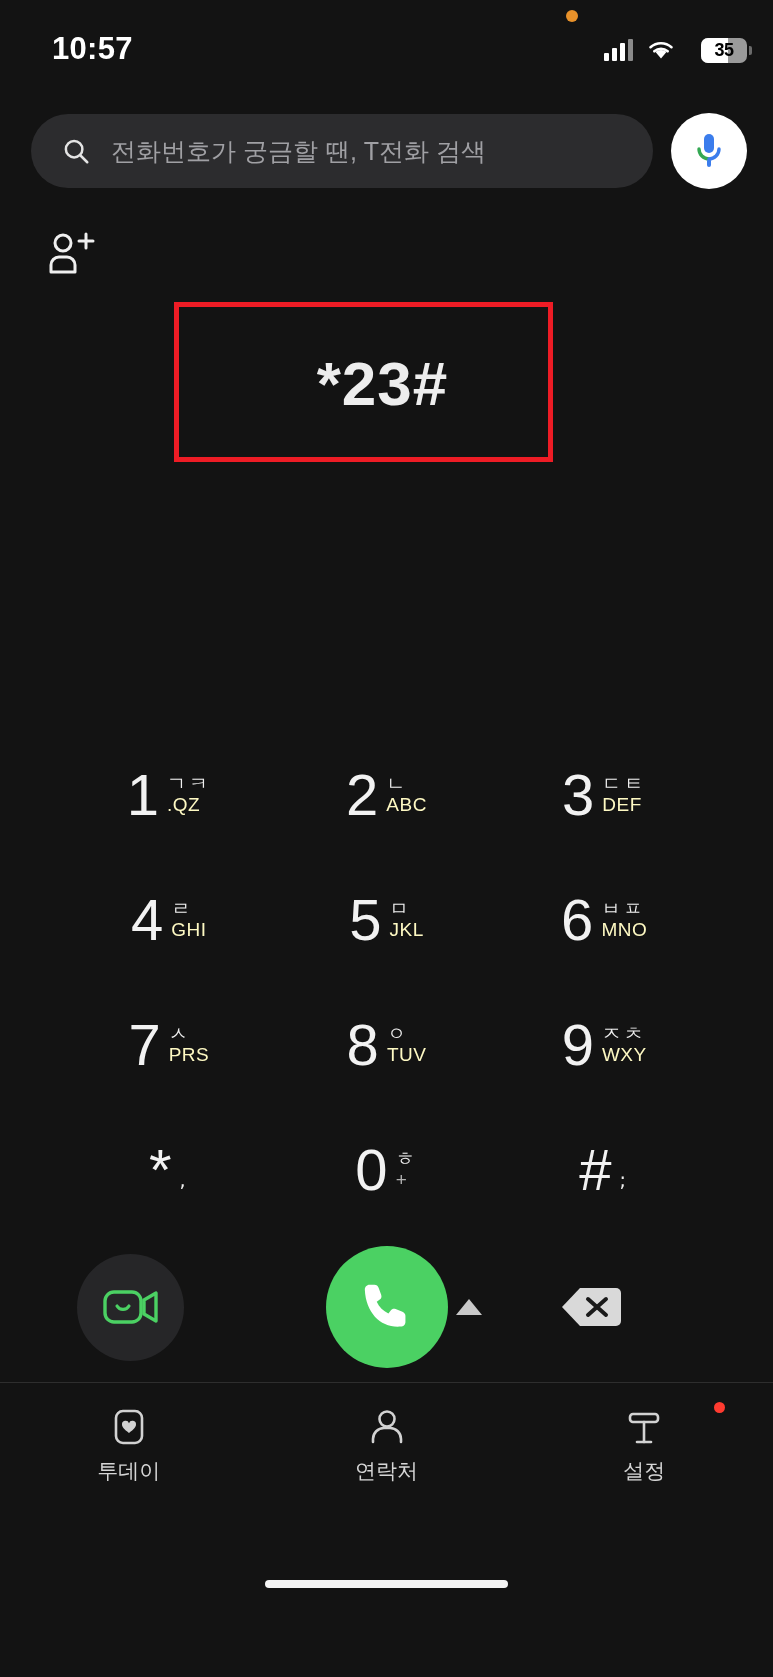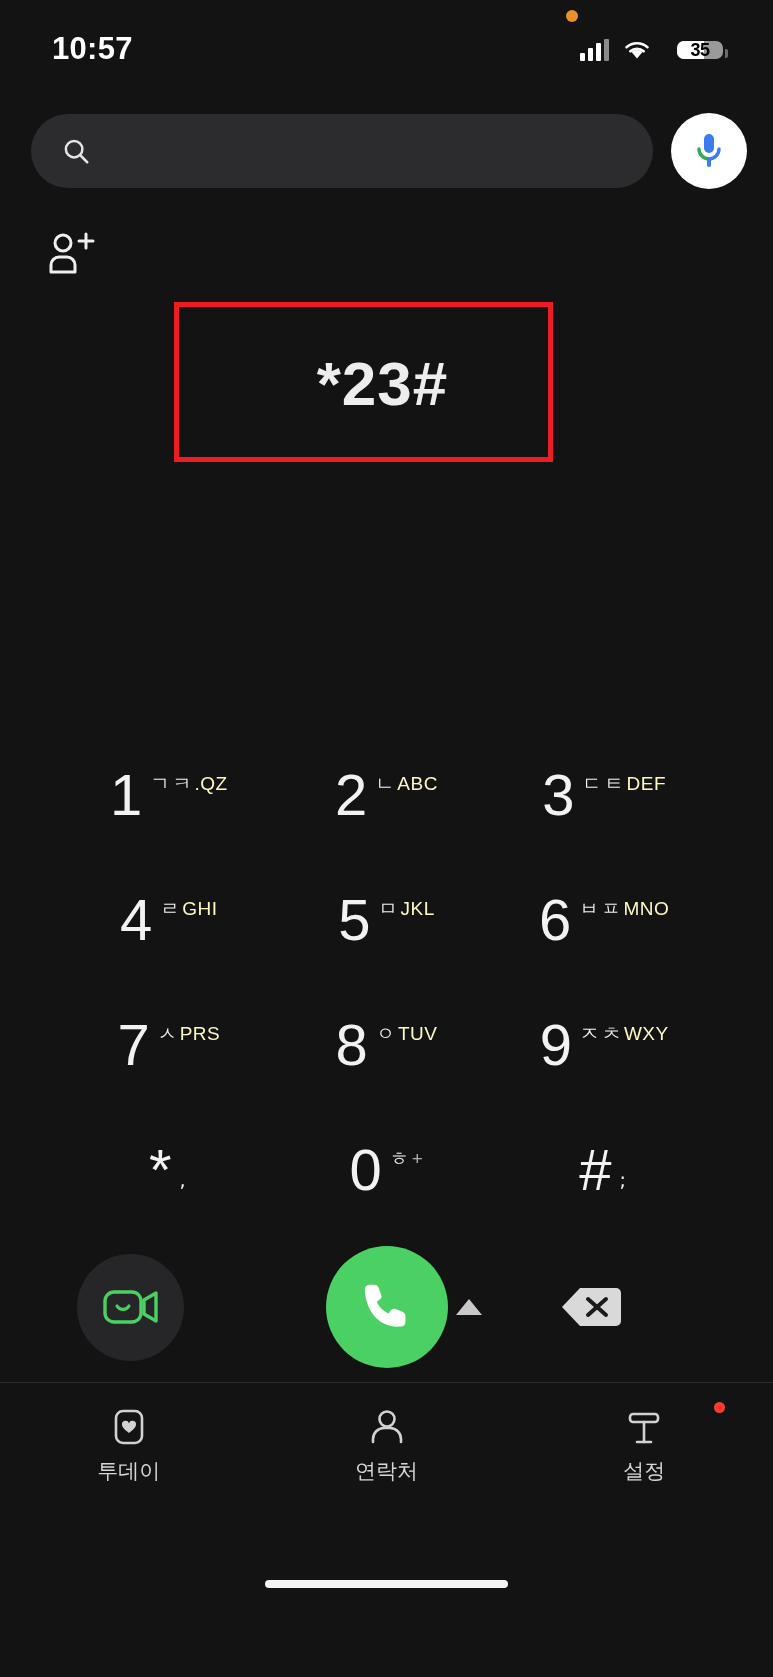--- a/index.html
+++ b/index.html
@@ -20,21 +20,21 @@
   }
 
   
   .statusbar {
     position: relative;
     height: 92px;
     flex: 0 0 92px;
     display: flex;
     align-items: center;
     justify-content: space-between;
-    padding: 0 50px 0 52px;
+    padding: 0 26px 0 52px;
   }
   .privacy-dot {
     position: absolute;
     top: 10px;
     left: 566px;
     width: 12px; height: 12px;
     border-radius: 50%;
     background: #e8912a;
   }
   .clock {
@@ -51,21 +51,21 @@
     margin-top: 8px;
   }
   .sig-bars { display: flex; align-items: flex-end; gap: 3px; height: 22px; }
   .sig-bars i { width: 5px; background: #fff; border-radius: 1px; display:block; }
   .sig-bars i:nth-child(1) { height: 8px; }
   .sig-bars i:nth-child(2) { height: 13px; }
   .sig-bars i:nth-child(3) { height: 18px; }
   .sig-bars i:nth-child(4) { height: 22px; background: #8a8a8a; }
   .battery {
     position: relative;
-    width: 46px; height: 18px;
+    width: 46px; height: 25px;
     border-radius: 7px;
     background: #9a9a9a;
     display: flex;
     align-items: center;
     justify-content: center;
     margin-left: 12px;
   }
   .battery::after {
     content: "";
     position: absolute;
@@ -181,21 +181,21 @@
     font-size: 58px;
     font-weight: 300;
     line-height: 60px;
   }
   .key .digit.sym {
     font-size: 58px;
     font-weight: 400;
   }
   .key .subs {
     display: flex;
-    flex-direction: row;
+    flex-direction: column;
     align-items: flex-start;
     padding-top: 8px;
   }
   .key .ko {
     color: #f0f0f0;
     font-size: 19px;
     line-height: 21px;
     letter-spacing: 3px;
     font-family: "DejaVu Sans", sans-serif;
   }
@@ -335,20 +335,21 @@
       </div>
     </div>
   </div>
 
   <div class="searchrow">
     <div class="searchbox">
       <svg width="30" height="30" viewBox="0 0 24 24">
         <circle cx="10.5" cy="10.5" r="6.6" stroke="#e4e4e4" stroke-width="2" fill="none"></circle>
         <line x1="15.4" y1="15.4" x2="21" y2="21" stroke="#e4e4e4" stroke-width="2" stroke-linecap="round"></line>
       </svg>
+      <span class="placeholder">전화번호가 궁금할 땐, T전화 검색</span>
     </div>
     <div class="mic-btn">
       <svg width="40" height="44" viewBox="0 0 40 44">
         <rect x="15" y="5" width="10" height="19" rx="5" fill="#3b7dec"></rect>
         <path d="M10 20 a10 10 0 0 0 10 10" stroke="#34a853" stroke-width="3.4" fill="none" stroke-linecap="round"></path>
         <path d="M30 20 a10 10 0 0 1 -10 10" stroke="#3b7dec" stroke-width="3.4" fill="none" stroke-linecap="round"></path>
         <rect x="18" y="30" width="4" height="8" rx="2" fill="#3b7dec"></rect>
       </svg>
     </div>
   </div>

